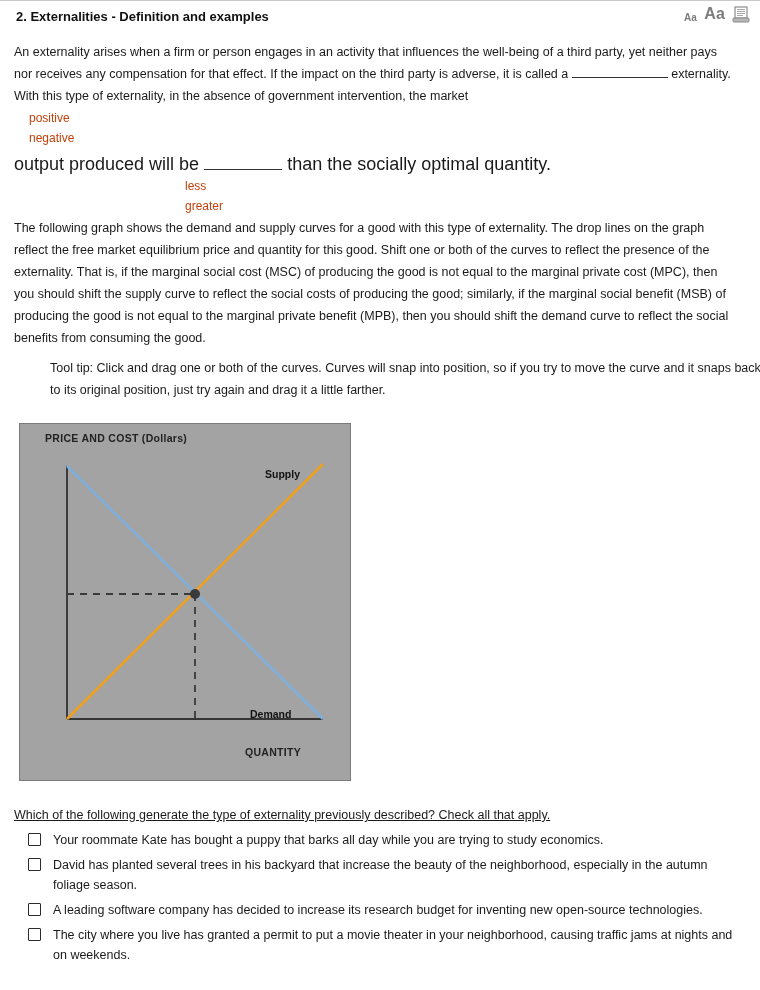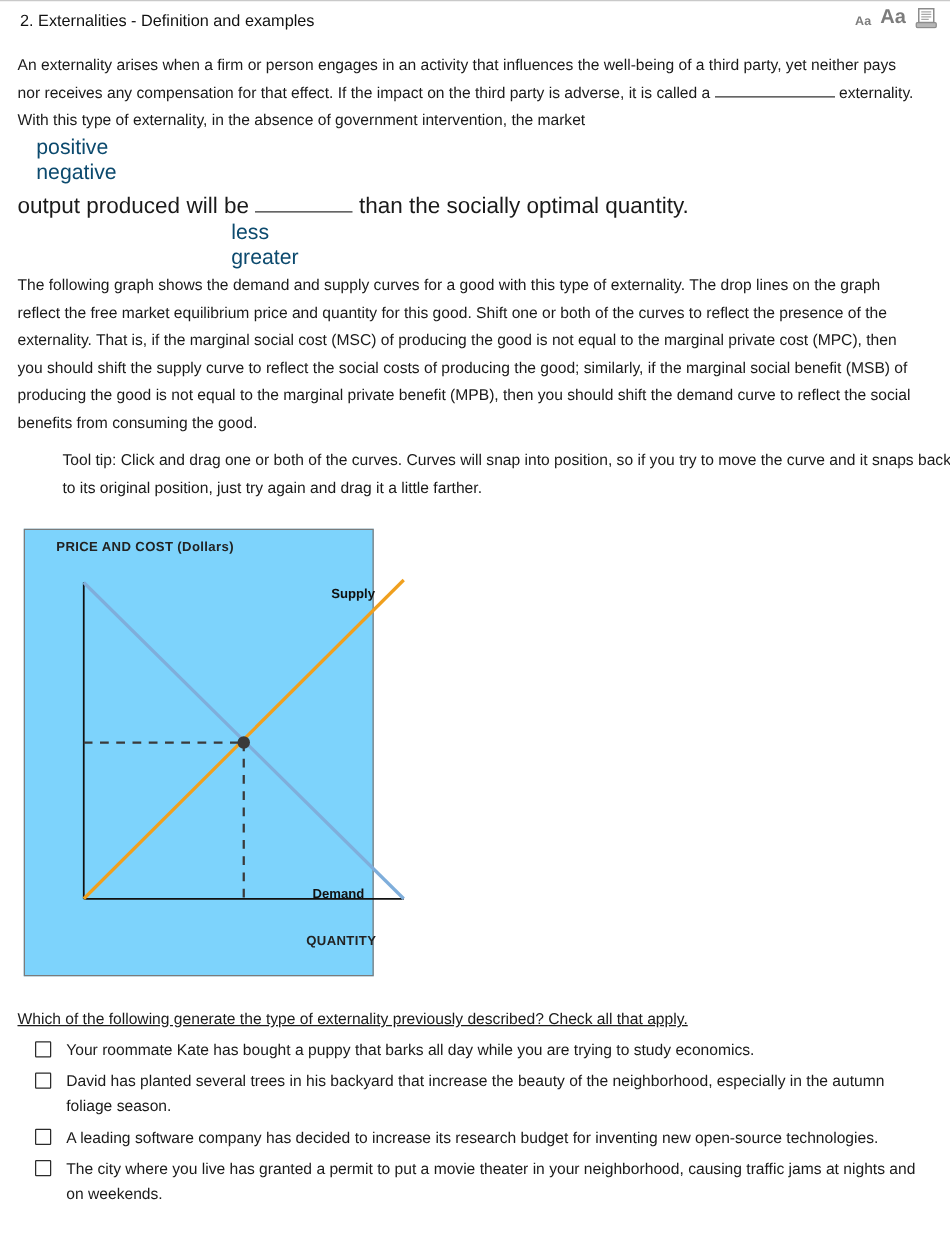--- a/index.html
+++ b/index.html
@@ -28,21 +28,21 @@
   .header {
     position: absolute;
     left: 0; top: 1px;
     width: 760px;
     height: 30px;
   }
   .q-title {
     position: absolute;
     left: 16px; top: 8px;
     font-size: 13px;
-    font-weight: normal;
+    font-weight: bold;
     color: #111;
     white-space: nowrap;
   }
   .header-tools {
     position: absolute;
     right: 10px; top: 4px;
     display: flex;
     align-items: flex-end;
     gap: 7px;
   }
@@ -83,41 +83,41 @@
     border-bottom: 1px solid #333;
     vertical-align: baseline;
     height: 13px;
   }
   .blank.b1 { width: 96px; }
   .blank.b2 { width: 78px; }
 
   .opts {
     position: absolute;
     line-height: 20px;
-    font-size: 17px;
-    color: #0c4a6e;
+    font-size: 12px;
+    color: #c2410c;
   }
   .opts.o1 { left: 29px; top: 108px; }
   .opts.o2 { left: 185px; top: 176px; }
 
   .line2 {
     position: absolute;
     left: 14px; top: 153px;
     font-size: 18px;
     line-height: 22px;
     white-space: nowrap;
   }
 
   
   .graph-panel {
     position: absolute;
     left: 19px; top: 423px;
-    width: 280px; height: 358px;
+    width: 332px; height: 358px;
     border: 1px solid #7b7b7b;
-    background: #7dd3fc;
+    background: #a3a3a3;
     box-sizing: border-box;
   }
   .graph-title {
     position: absolute;
     left: 25px; top: 8px;
     font-size: 10.5px;
     font-weight: bold;
     color: #222;
     letter-spacing: .3px;
     white-space: nowrap;

